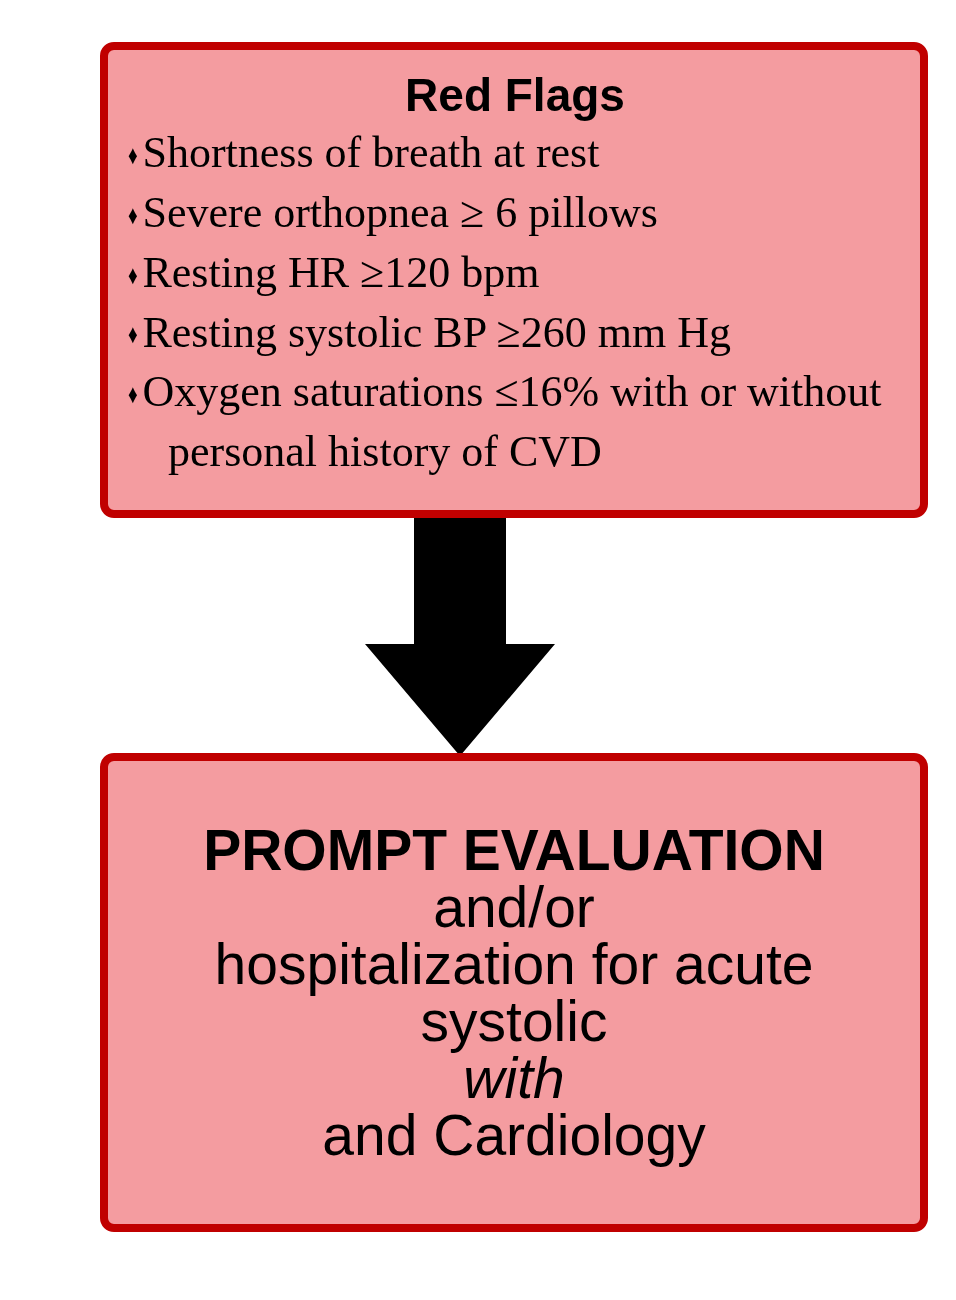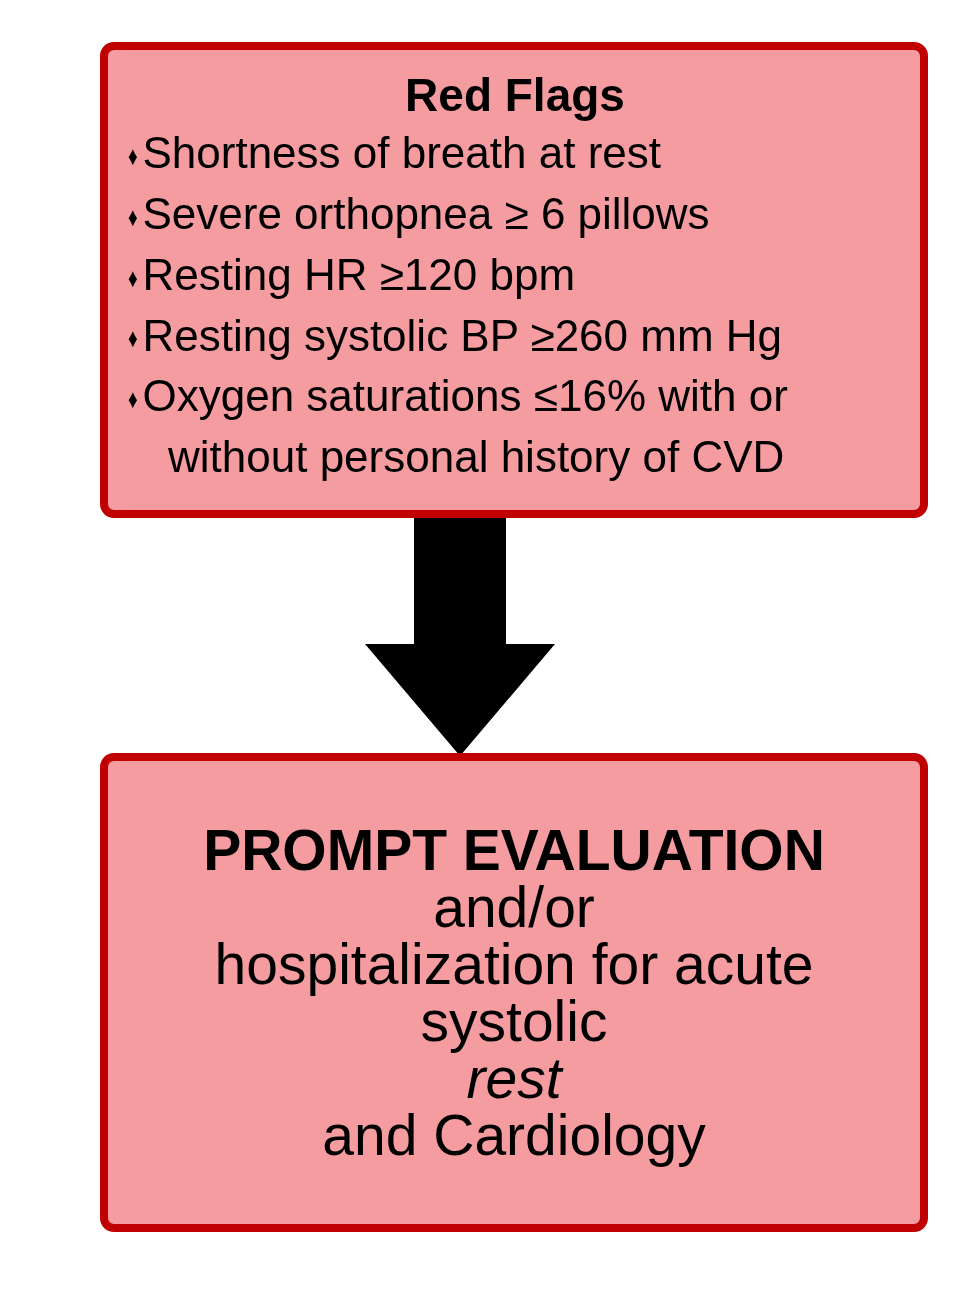--- a/index.html
+++ b/index.html
@@ -38,20 +38,21 @@
     text-align: center;
     line-height: 58px;
   }
   .bullets {
     font-size: 44px;
     line-height: 57px;
   }
   .bullet-item {
     padding-left: 40px;
     text-indent: -40px;
+    font-family: Liberation Serif, serif;
   }
   .bullet-glyph {
     display: inline-block;
     text-indent: 0;
     font-size: 0.60em;
     transform: scaleX(0.72);
     transform-origin: left center;
     vertical-align: 0.12em;
     margin-right: 1px;
   }
@@ -96,18 +97,18 @@
   <div class="arrow-wrap">
     <svg width="190" height="238" viewBox="0 0 190 238" aria-hidden="true">
       <polygon points="49,0 141,0 141,126 190,126 95,238 0,126 49,126" fill="#000000"></polygon>
     </svg>
   </div>
 
   <section class="box bottom-box">
     <div>
         <div><span class="seg-b">PROMPT EVALUATION</span><span> and/or</span></div>
         <div><span>hospitalization for acute systolic</span></div>
-        <div><span class="seg-i">rest</span></div>
+        <div><span class="seg-i">with</span></div>
         <div><span>and Cardiology</span></div>
       </div>
   </section>
 
 </div>
 
 </body></html>

